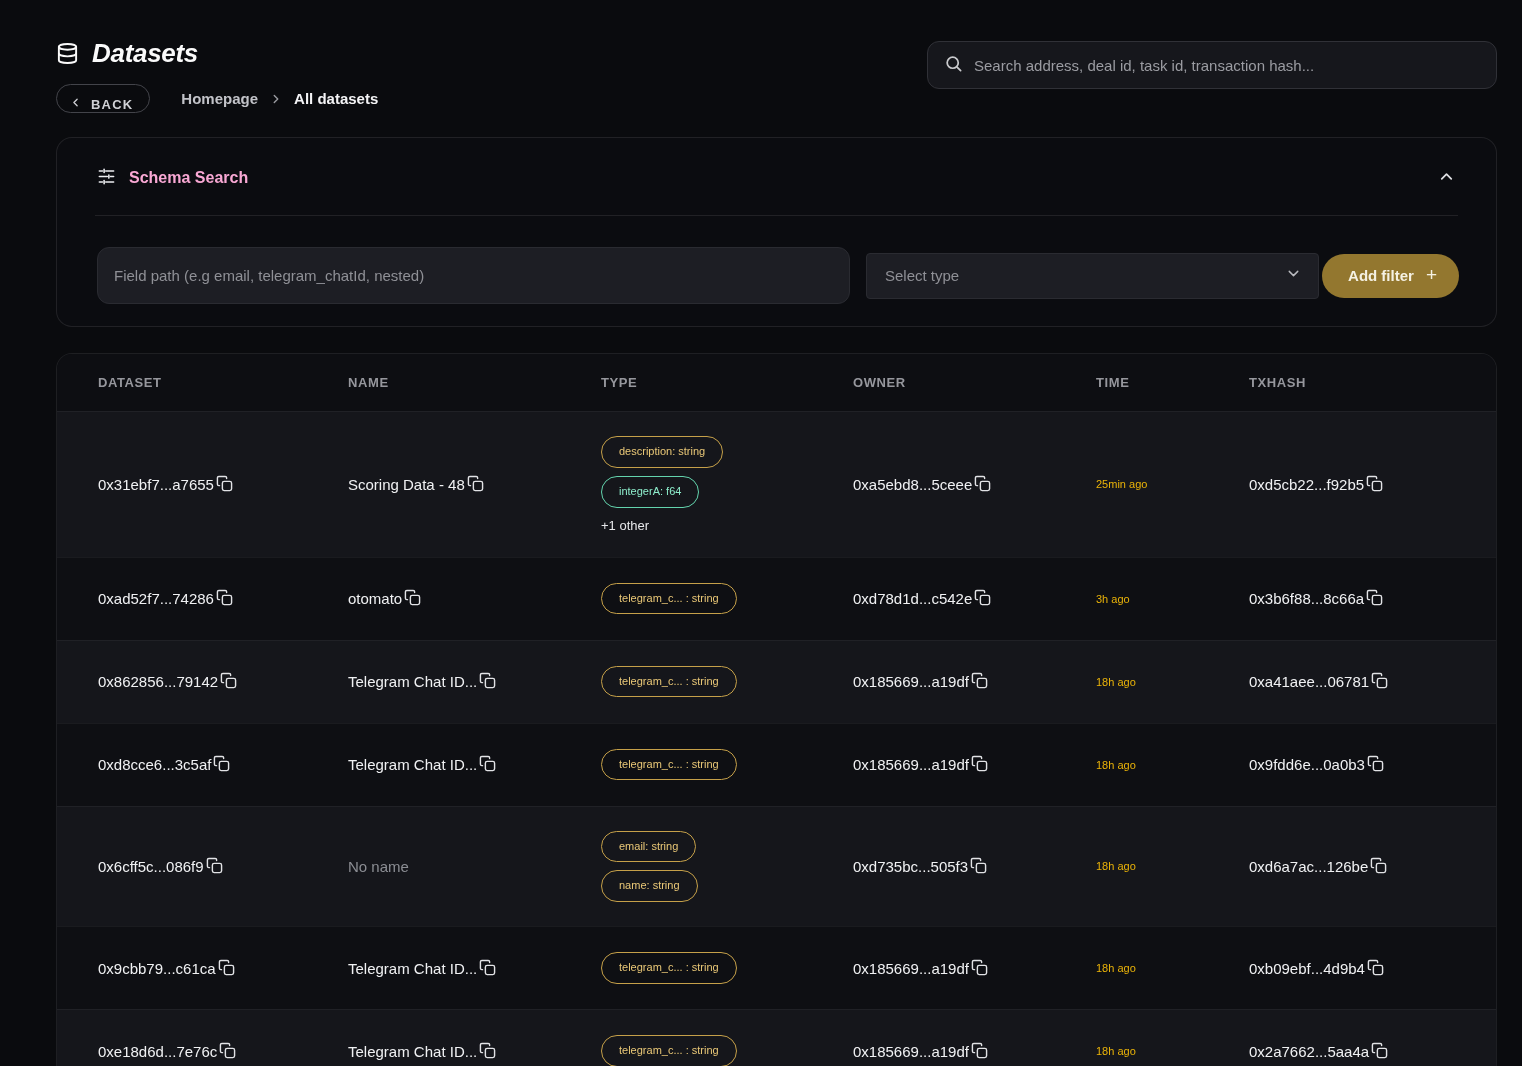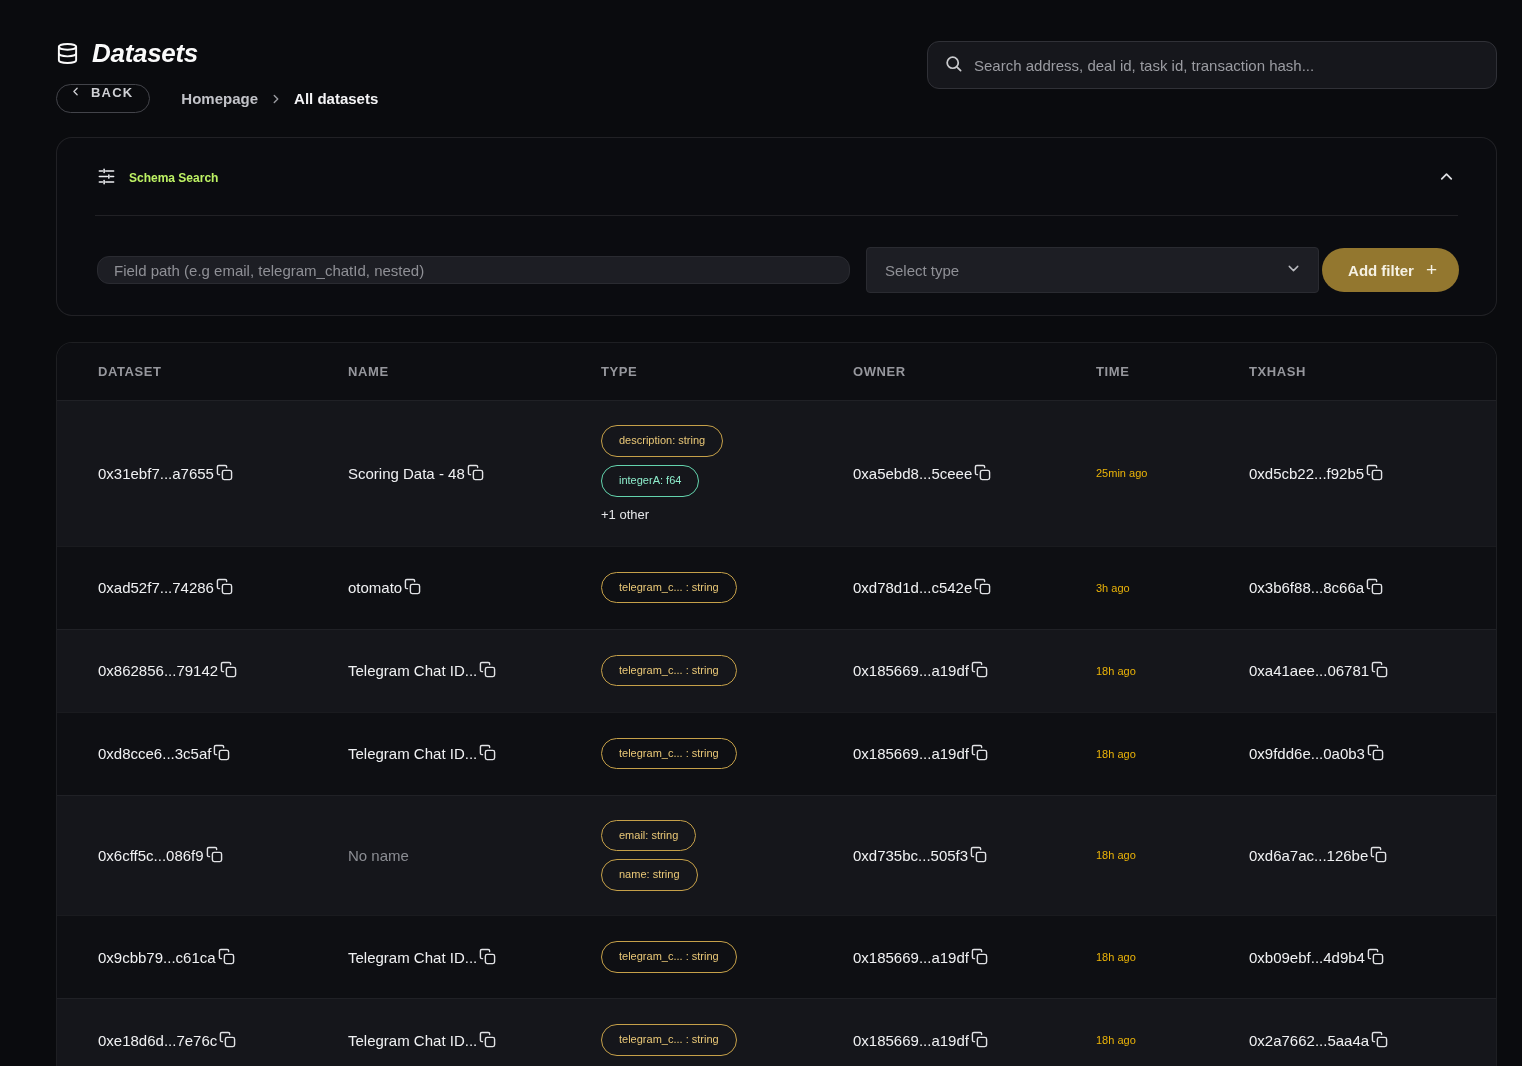--- a/index.html
+++ b/index.html
@@ -12,21 +12,21 @@
   }
   .page { padding:0 25px 0 56px; }
 
   
   .header { position:relative; padding-top:38px; }
   .title-row { display:flex; align-items:center; gap:13px;font-style:italic; }
   .title-row svg { display:block; }
   .page-title { font-size:26px; font-weight:800; letter-spacing:-0.3px; color:#fafafa; }
   .crumb-row { display:flex; align-items:center; margin-top:15px; gap:12px; }
   .back-btn {
-    display:flex; align-items:flex-start; gap:9px;
+    display:flex; align-items:flex-end; gap:9px;
     border:1px solid #43444a; border-radius:999px;
     background:transparent; color:#cfd0d4;
     height:29px; padding:0 16px 0 12px;
     font-size:13px; font-weight:600; letter-spacing:1.2px;
     cursor:pointer; font-family:inherit;
   }
   .breadcrumb { display:flex; align-items:center; gap:11px; font-size:15px; font-weight:700; }
   .crumb-prev { color:#c2c3c8;margin-left:19px; }
   .crumb-cur { color:#f4f4f6; }
   .crumb-sep { display:flex; align-items:center; color:#9a9ba1; }
@@ -48,26 +48,26 @@
   .panel {
     margin-top:24px;
     border:1px solid rgba(255,255,255,0.09);
     border-radius:16px;
     background:#0b0c10;
   }
   .panel-head {
     display:flex; align-items:center; gap:13px;
     padding:25px 36px 22px 40px;
   }
-  .panel-title { font-size:12px; font-weight:700; color:#bef264; flex:1; }
+  .panel-title { font-size:16px; font-weight:700; color:#f9a8d4; flex:1; }
   .collapse-btn { background:none; border:none; color:#dfe0e3; cursor:pointer; display:flex; padding:4px; }
   .panel-divider { border:none; border-top:1px solid rgba(255,255,255,0.09); margin:0 38px; }
   .panel-controls { display:flex; align-items:center; padding:31px 37px 22px 40px; }
   .text-input {
-    width:753px; height:28px;
+    width:753px; height:57px;
     background:#1d1e24; border:1px solid #2a2b31; border-radius:12px;
     color:#e8e9eb; font-size:15px; font-family:inherit;
     padding:0 16px; outline:none;
   }
   .text-input::placeholder { color:#8f9096; }
   .select-box {
     width:453px; height:46px; margin-left:16px;
     background:#1d1e24; border:1px solid #2a2b31; border-radius:4px;
     display:flex; align-items:center; justify-content:space-between;
     padding:0 16px 0 18px; cursor:pointer;

